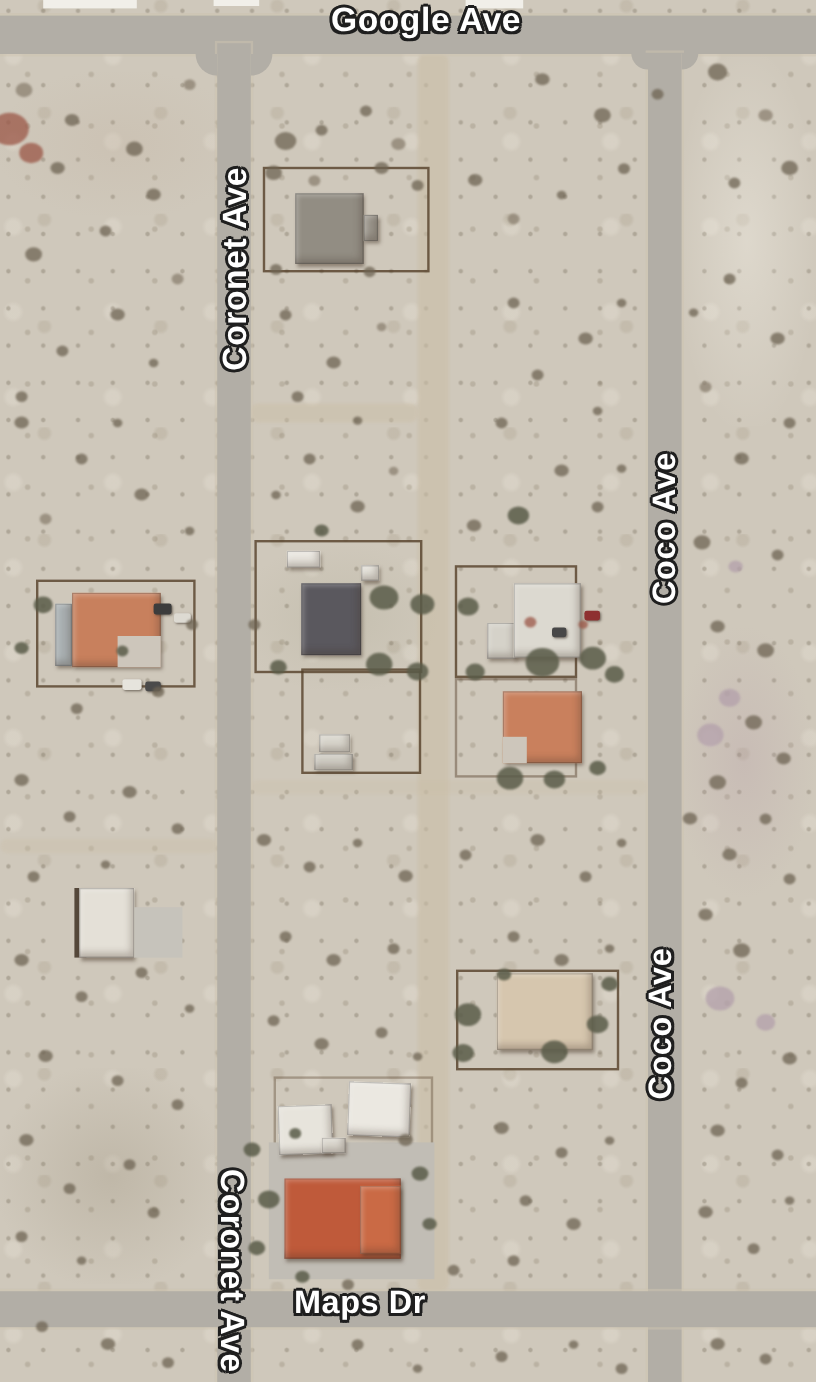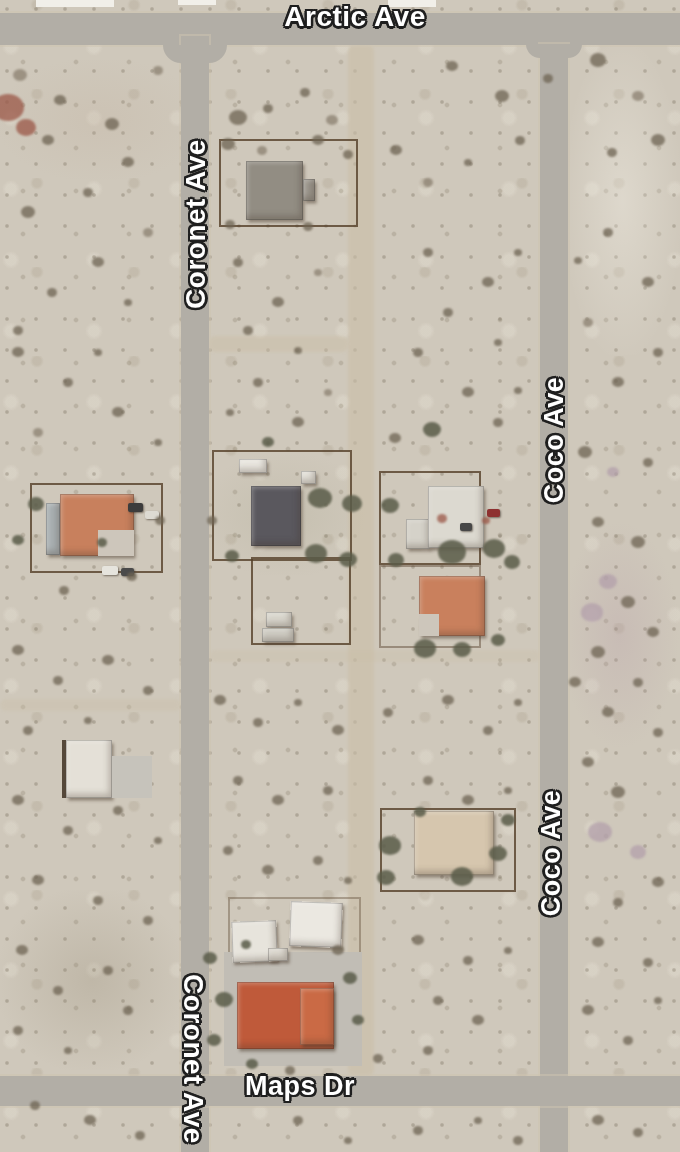--- a/index.html
+++ b/index.html
@@ -49,21 +49,21 @@
     color:#fff;letter-spacing:1px;white-space:nowrap;
     text-shadow:-2px -2px 0 #6b6b6b,2px -2px 0 #6b6b6b,-2px 2px 0 #6b6b6b,2px 2px 0 #6b6b6b,
       -2.5px 0 0 #6b6b6b,2.5px 0 0 #6b6b6b,0 -2.5px 0 #6b6b6b,0 2.5px 0 #6b6b6b;}
 </style>
 </head>
 <body>
 
 <div class="viewport">
   <div id="features" style="position:static;"></div>
 
-  <div class="road-label lbl-arctic">Arctic Ave</div>
+  <div class="road-label lbl-arctic">Google Ave</div>
   <div class="road-label lbl-coronet-n">Coronet Ave</div>
   <div class="road-label lbl-coco-n">Coco Ave</div>
   <div class="road-label lbl-coco-s">Coco Ave</div>
   <div class="road-label lbl-coronet-s">Coronet Ave</div>
   <div class="road-label lbl-nile">Maps Dr</div>
 
 <div class="tint" style="left: 560px; top: 520px; width: 120px; height: 230px; background: radial-gradient(rgba(182, 156, 166, 0.28), transparent 70%);"></div>
     <div class="tint" style="left: 0px; top: 890px; width: 185px; height: 180px; background: radial-gradient(rgba(136, 124, 100, 0.22), transparent 75%);"></div>
     <div class="tint" style="left: 565px; top: 45px; width: 115px; height: 310px; background: radial-gradient(rgba(255, 252, 244, 0.3), transparent 75%);"></div>
     <div class="tint" style="left: 200px; top: 455px; width: 170px; height: 120px; background: radial-gradient(rgba(148, 148, 118, 0.16), transparent 75%);"></div>

